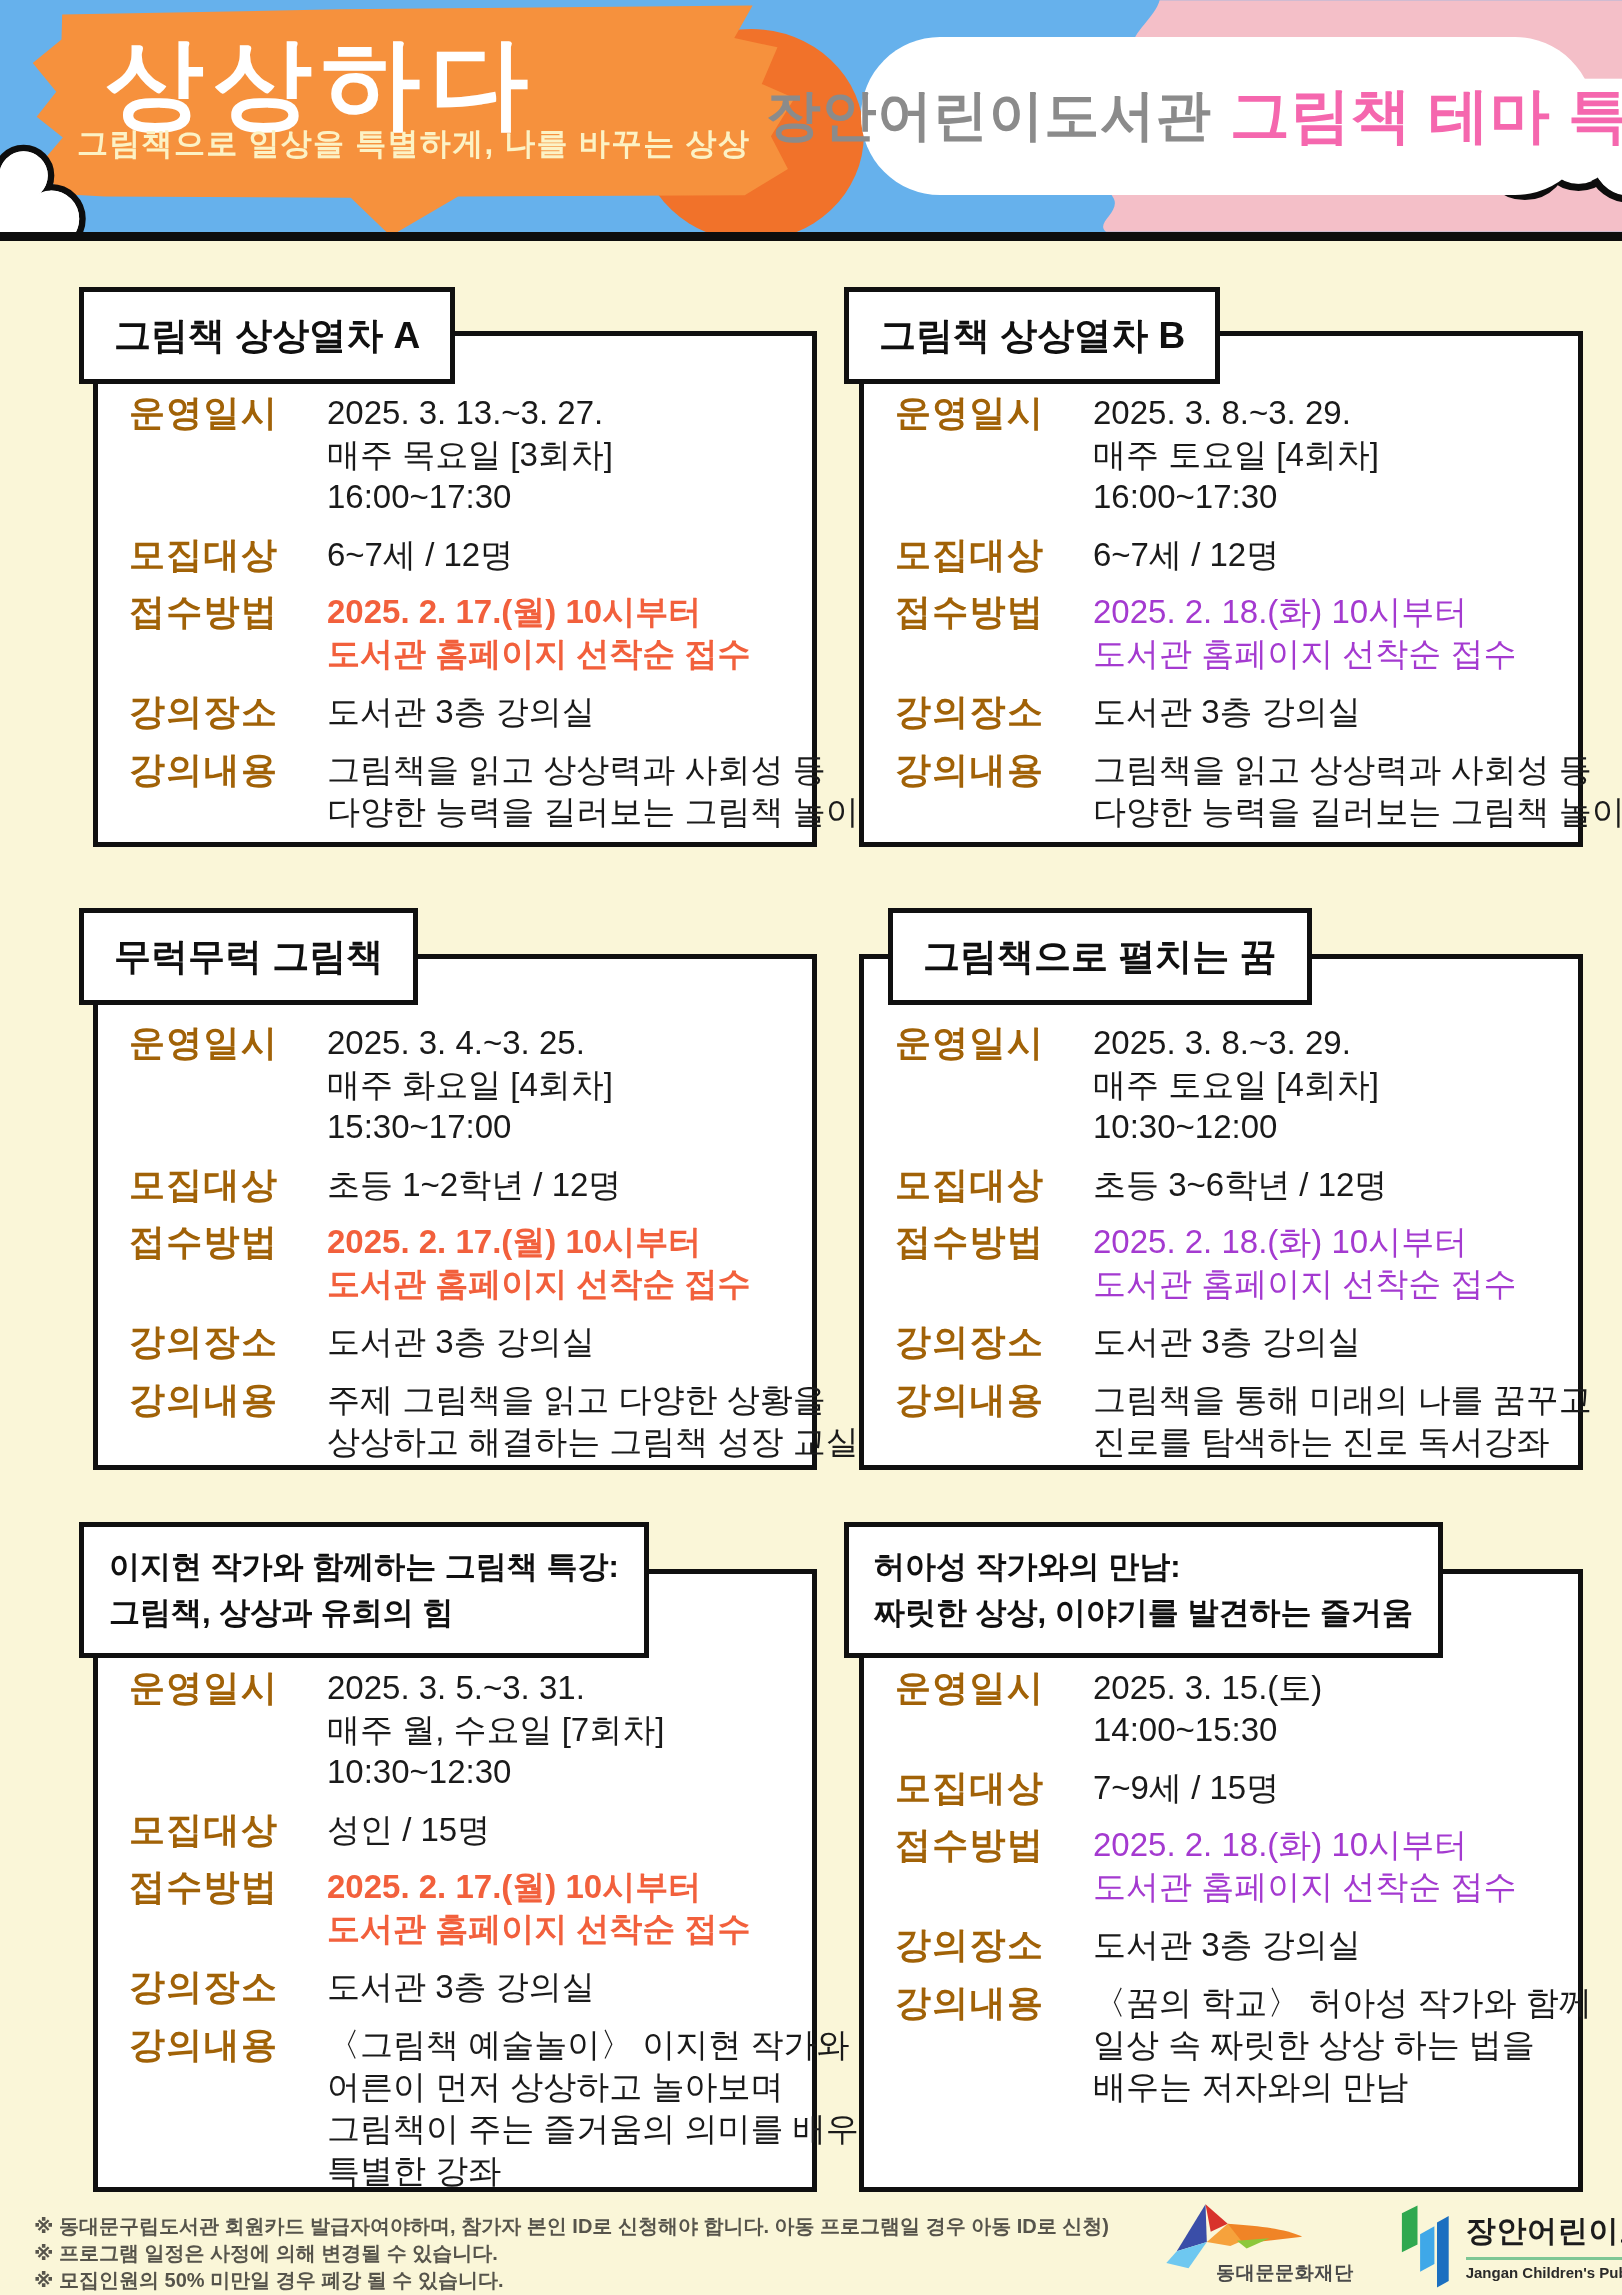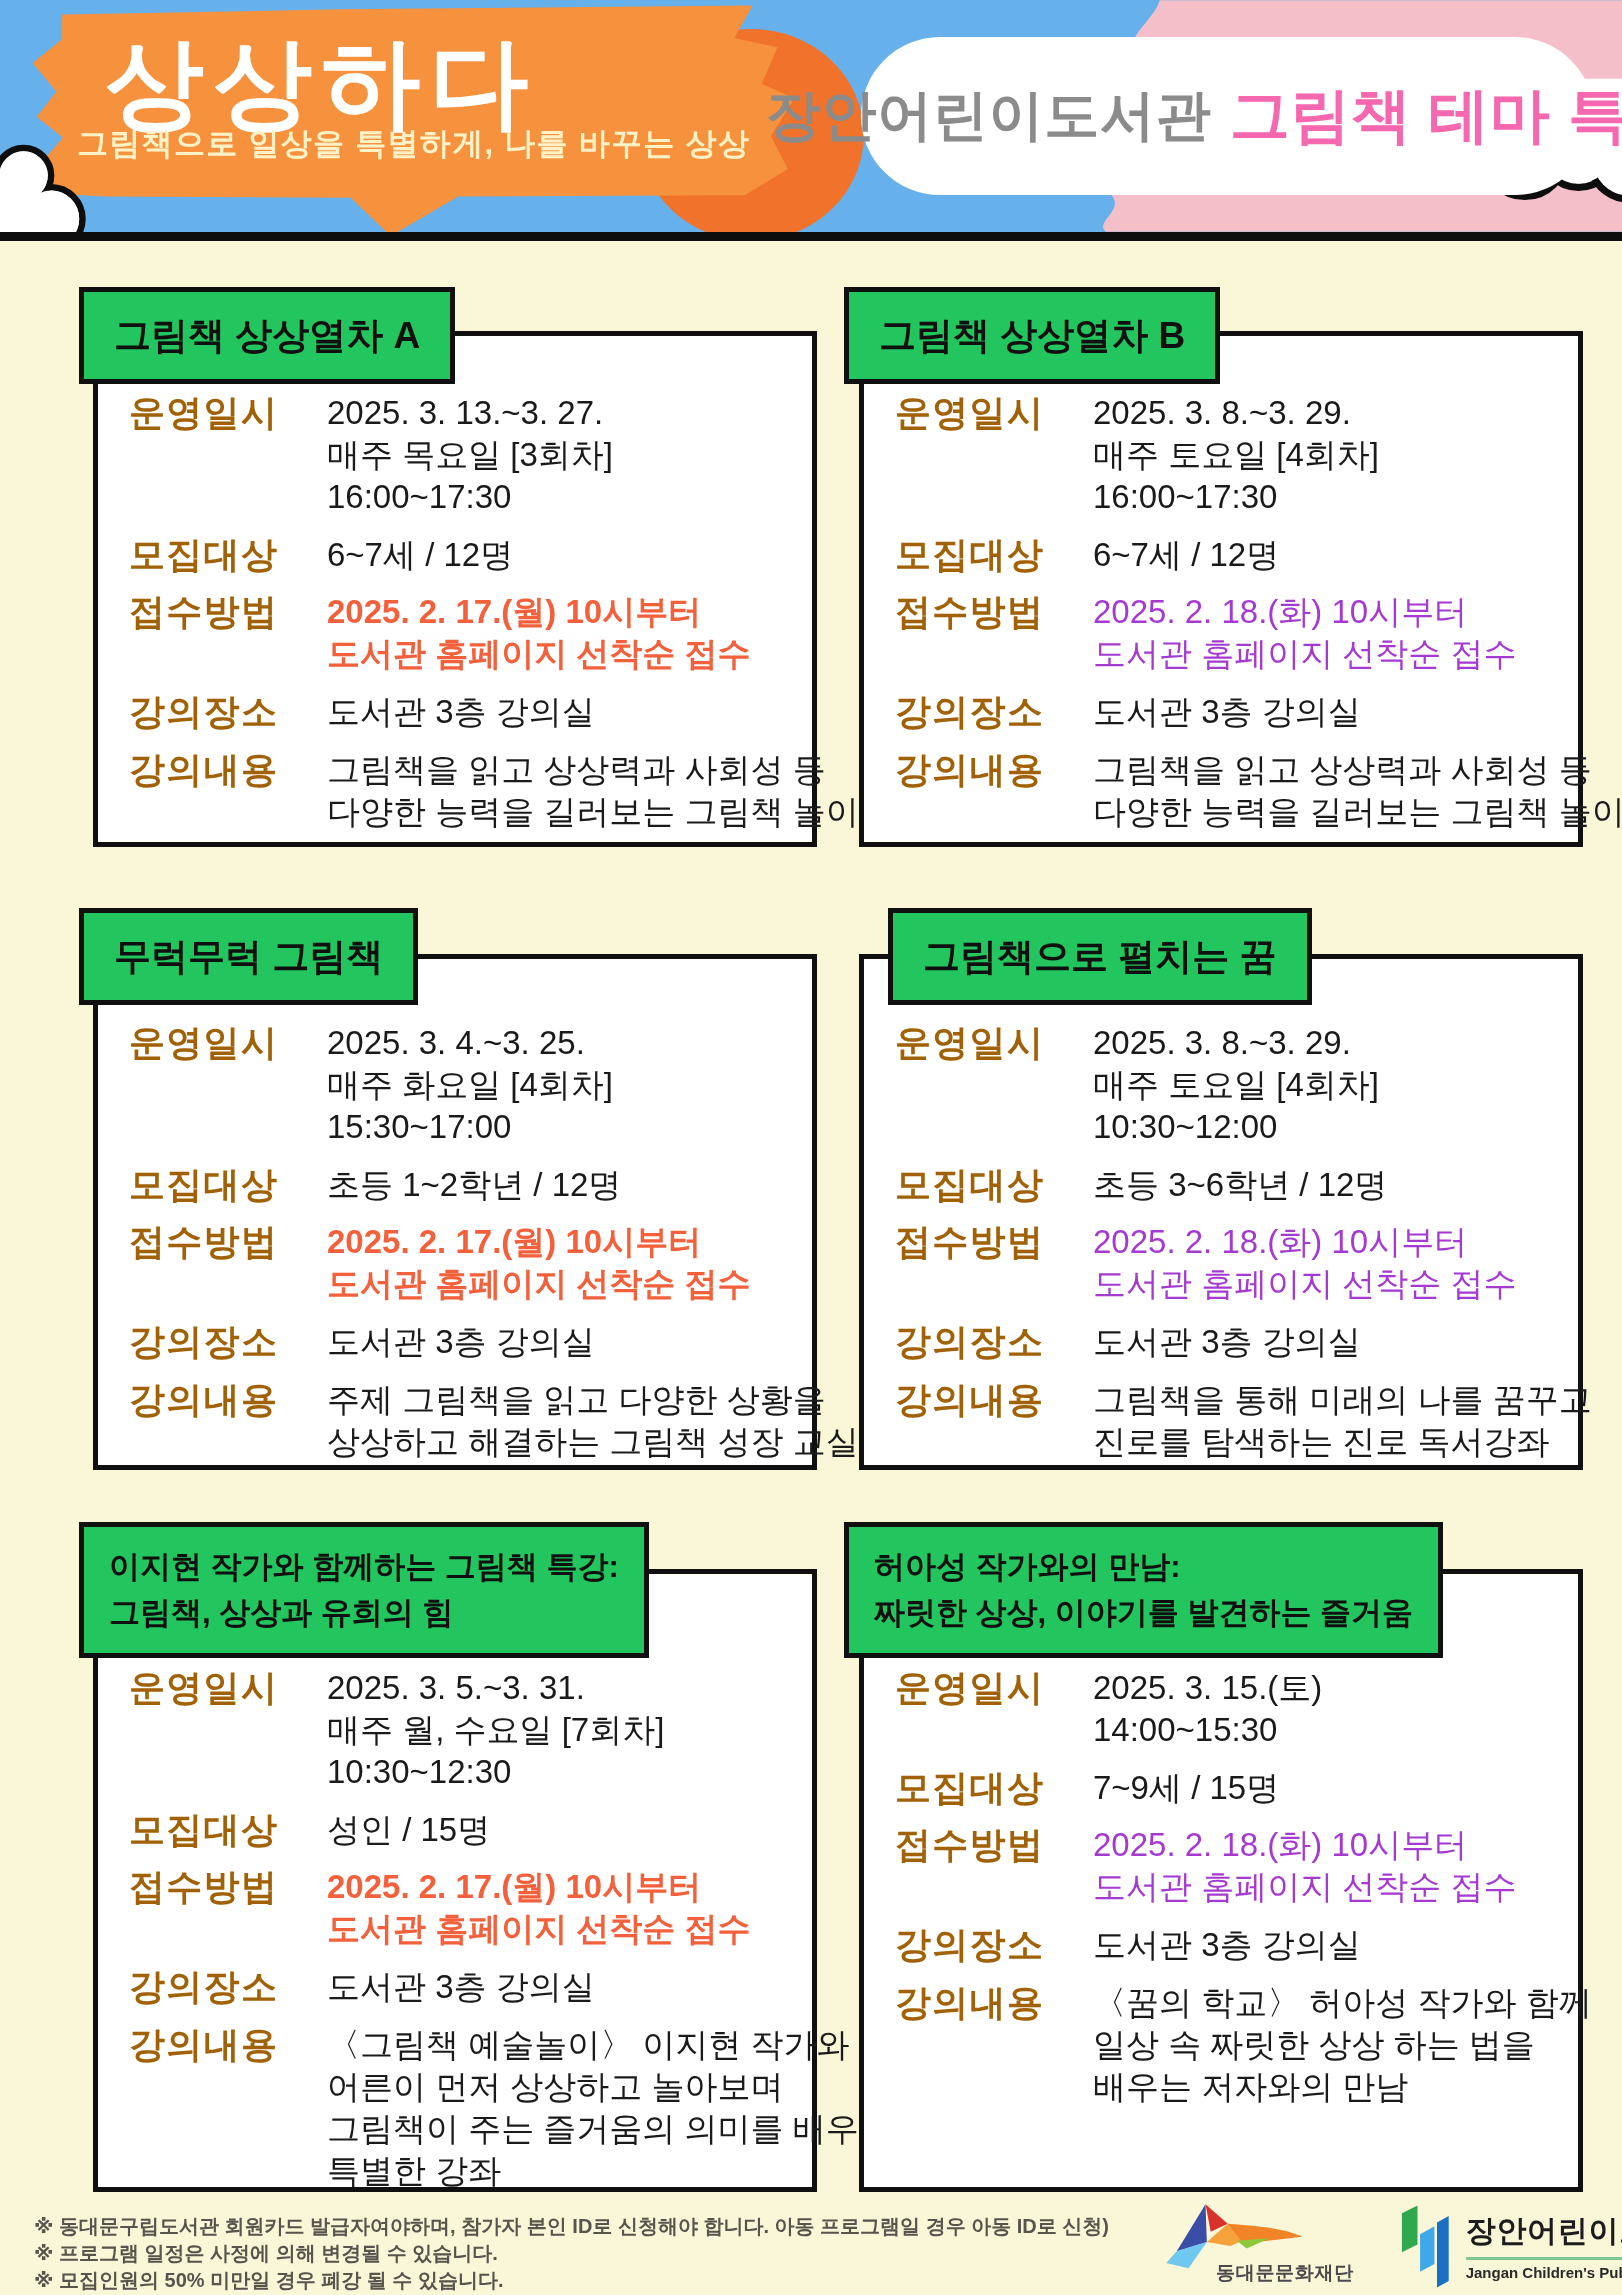--- a/index.html
+++ b/index.html
@@ -27,21 +27,21 @@
   }
   .badge-pill{
     position:absolute;left:861px;top:37px;width:733px;height:158px;
     background:#ffffff;border-radius:85px;z-index:6;
     display:flex;align-items:center;justify-content:center;gap:18.3px;white-space:nowrap;
   }
   .badge-org{font-size:55px;font-weight:bold;color:#8B8B8B;letter-spacing:0.7px;}
   .badge-program{font-size:60px;font-weight:bold;color:#F567AE;letter-spacing:0.7px;}
   
   .tab{
-    position:absolute;z-index:4;background:#22c55e;border:5.9px solid #101010;
+    position:absolute;z-index:4;background:#ffffff;border:5.9px solid #101010;
     color:#101010;font-weight:bold;box-sizing:border-box;white-space:nowrap;
   }
   .tab-one{font-size:37px;padding:25px 30px;line-height:1;}
   .tab-two{font-size:31px;padding:17px 25px;line-height:1.48;}
   .card{
     position:absolute;z-index:3;background:#ffffff;border:5.9px solid #101010;
     box-sizing:border-box;
   }
   .fields{position:absolute;left:31px;right:13px;}
   .f-r1 .fields{top:56px;}

